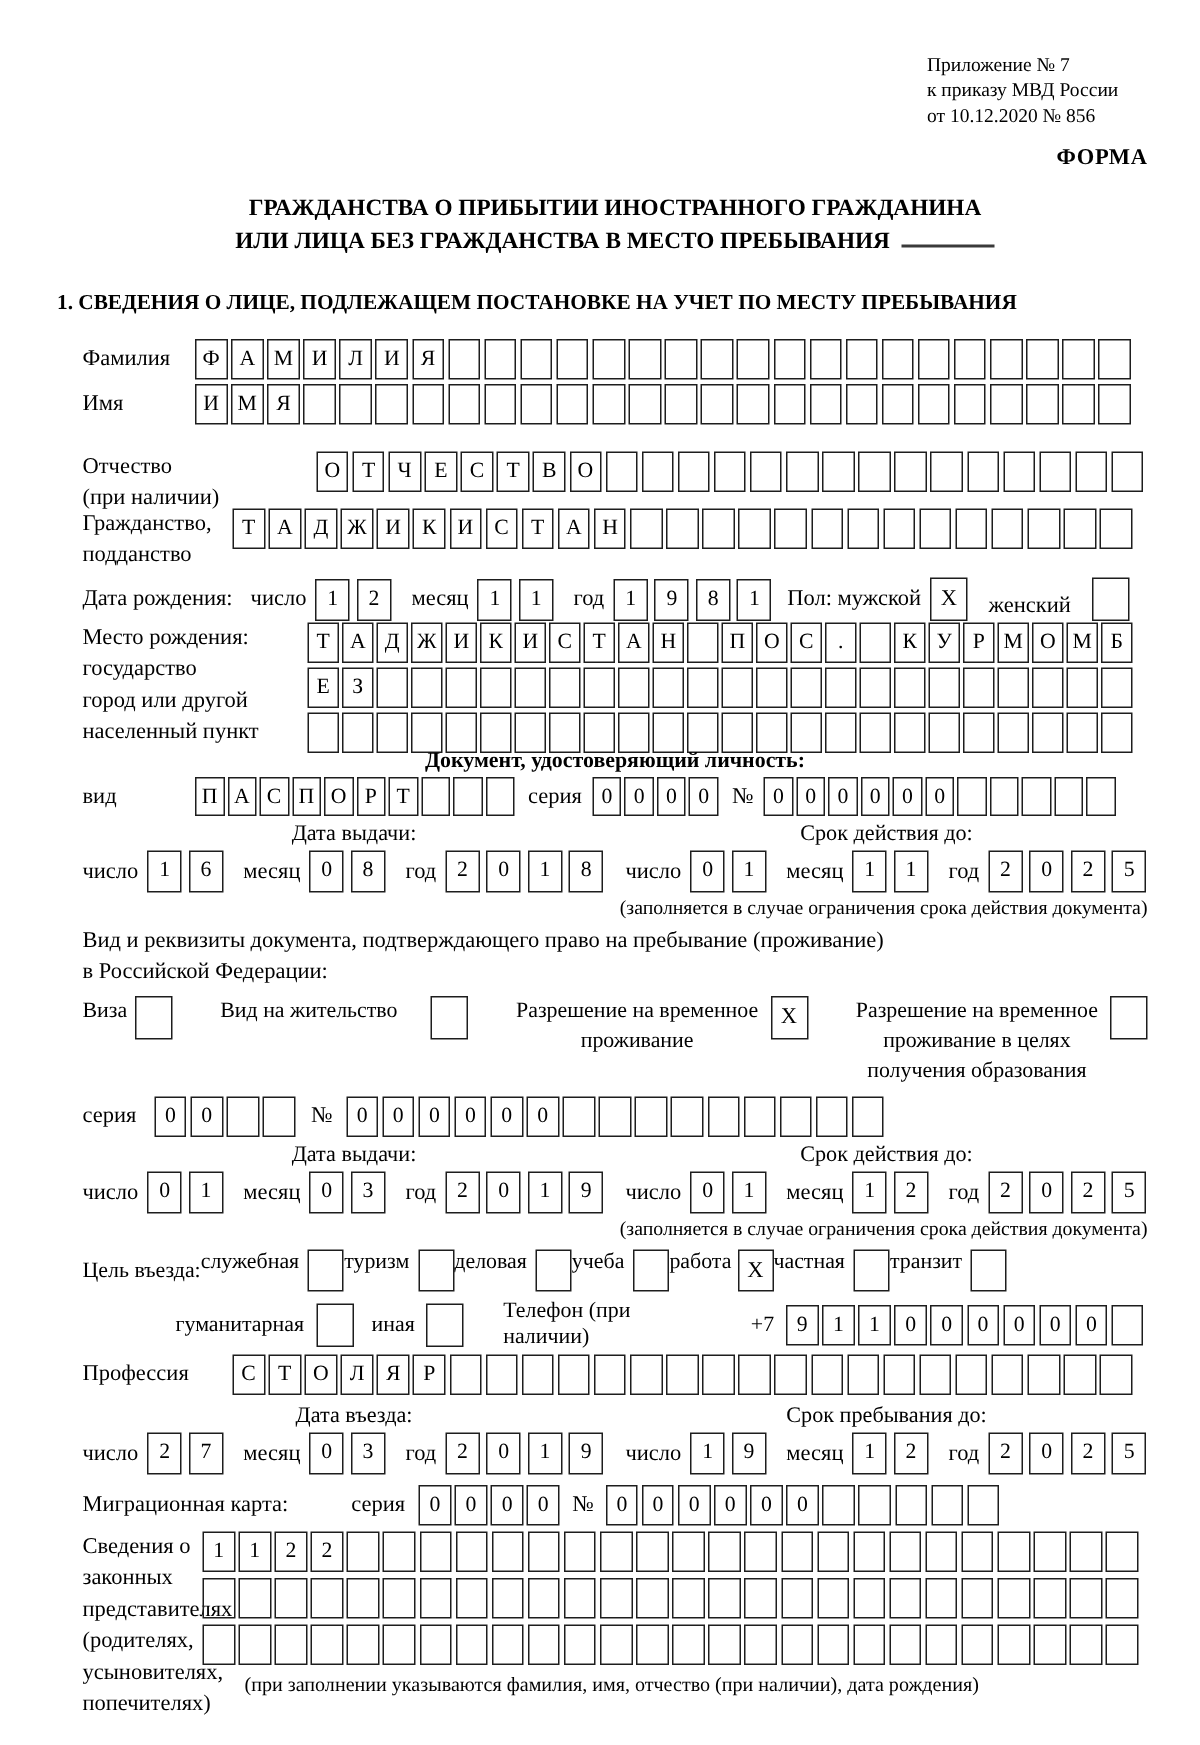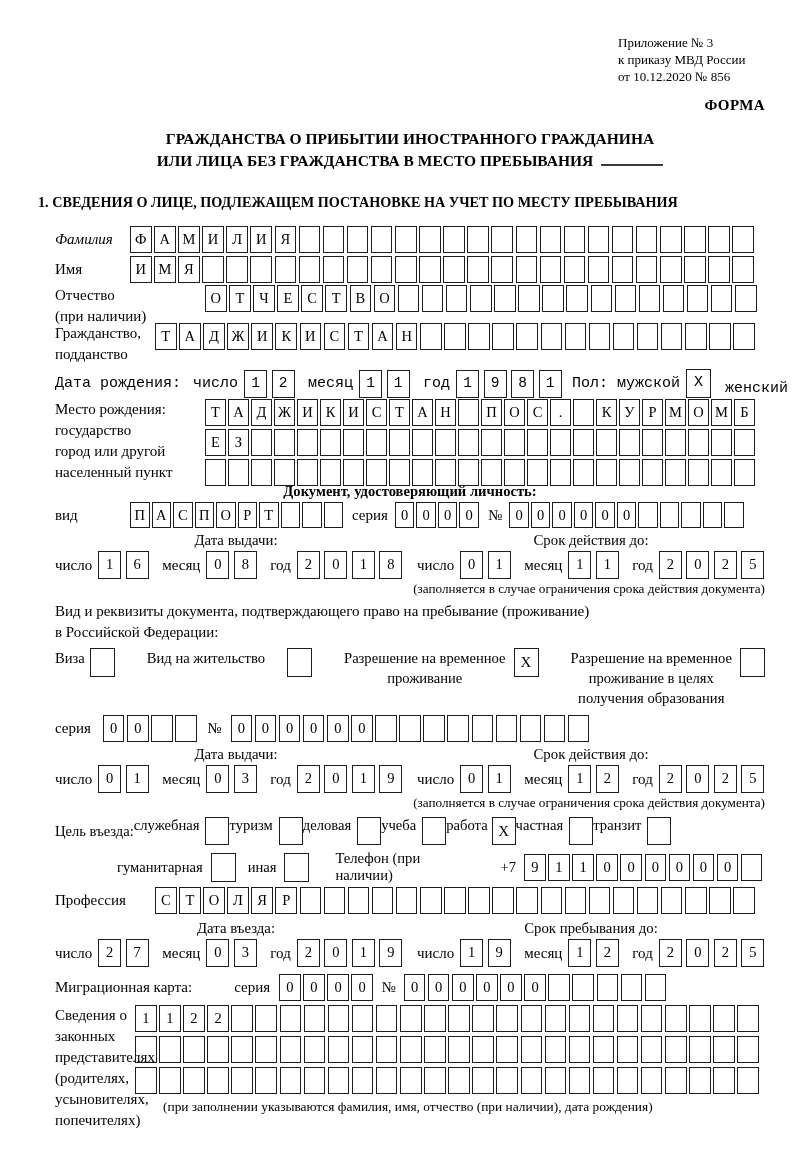--- a/index.html
+++ b/index.html
@@ -66,36 +66,36 @@
   .phrow { display:flex; align-items:center; margin-top:5px; font-size:14.6px; }
 
   .repnote { font-size:13.4px; margin-top:5px; margin-left:28px; white-space:nowrap; }
 </style>
 </head>
 <body>
 
 <div class="page">
 
   <div class="apx">
-    <div>Приложение № 3</div>
+    <div>Приложение № 7</div>
     <div>к приказу МВД России</div>
     <div>от 10.12.2020 № 856</div>
   </div>
 
   <div class="forma">ФОРМА</div>
 
   <div class="title">
     <div>ГРАЖДАНСТВА О ПРИБЫТИИ ИНОСТРАННОГО ГРАЖДАНИНА</div>
     <div><span>ИЛИ ЛИЦА БЕЗ ГРАЖДАНСТВА В МЕСТО ПРЕБЫВАНИЯ</span><span class="title-ul"></span></div>
   </div>
 
   <div class="sec">1. СВЕДЕНИЯ О ЛИЦЕ, ПОДЛЕЖАЩЕМ ПОСТАНОВКЕ НА УЧЕТ ПО МЕСТУ ПРЕБЫВАНИЯ</div>
 
   <div class="row" style="margin-top:15px;">
-    <span class="lbl" style="width:75px;font-style:italic;">Фамилия</span>
+    <span class="lbl" style="width:75px;">Фамилия</span>
     <span class="cells">
         <span class="cell">Ф</span>
         <span class="cell">А</span>
         <span class="cell">М</span>
         <span class="cell">И</span>
         <span class="cell">Л</span>
         <span class="cell">И</span>
         <span class="cell">Я</span>
         <span class="cell"></span>
         <span class="cell"></span>
@@ -144,21 +144,21 @@
         <span class="cell"></span>
         <span class="cell"></span>
         <span class="cell"></span>
         <span class="cell"></span>
         <span class="cell"></span>
         <span class="cell"></span>
         <span class="cell"></span>
       </span>
   </div>
 
-  <div class="row top" style="margin-top:2px;">
+  <div class="row top" style="margin-top:18px;justify-content:space-between;">
     <span class="lbl lines" style="width:150px;">
       <div>Отчество</div>
       <div>(при наличии)</div>
     </span>
     <span class="cells">
         <span class="cell">О</span>
         <span class="cell">Т</span>
         <span class="cell">Ч</span>
         <span class="cell">Е</span>
         <span class="cell">С</span>
@@ -210,21 +210,21 @@
         <span class="cell"></span>
         <span class="cell"></span>
         <span class="cell"></span>
         <span class="cell"></span>
         <span class="cell"></span>
         <span class="cell"></span>
         <span class="cell"></span>
       </span>
   </div>
 
-  <div class="row" style="margin-top:4px;font-family:Liberation Mono, monospace;">
+  <div class="row" style="margin-top:4px;">
     <span class="lbl" style="margin-right:12px;">Дата рождения:</span>
     <span class="dl first">число</span>
     <span class="cells sp">
         <span class="cell">1</span>
         <span class="cell">2</span>
       </span>
     <span class="dl">месяц</span>
     <span class="cells sp">
         <span class="cell">1</span>
         <span class="cell">1</span>

